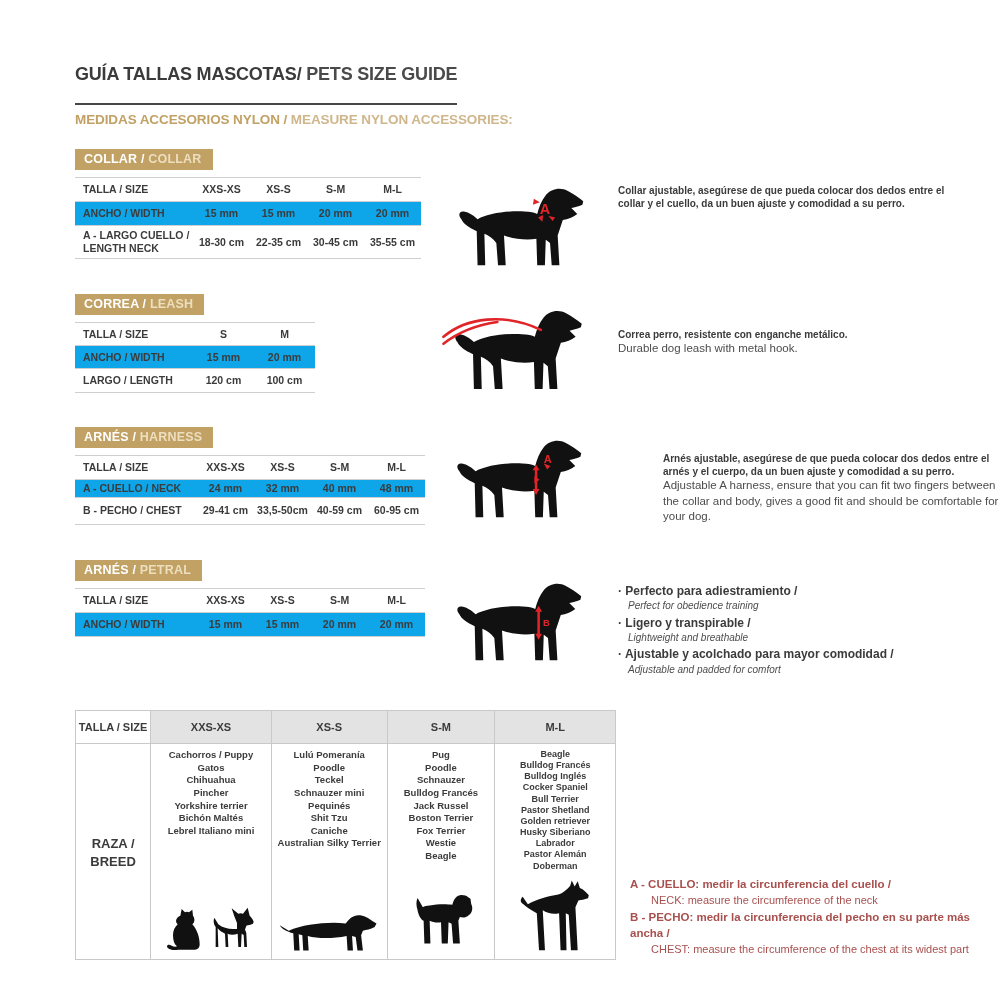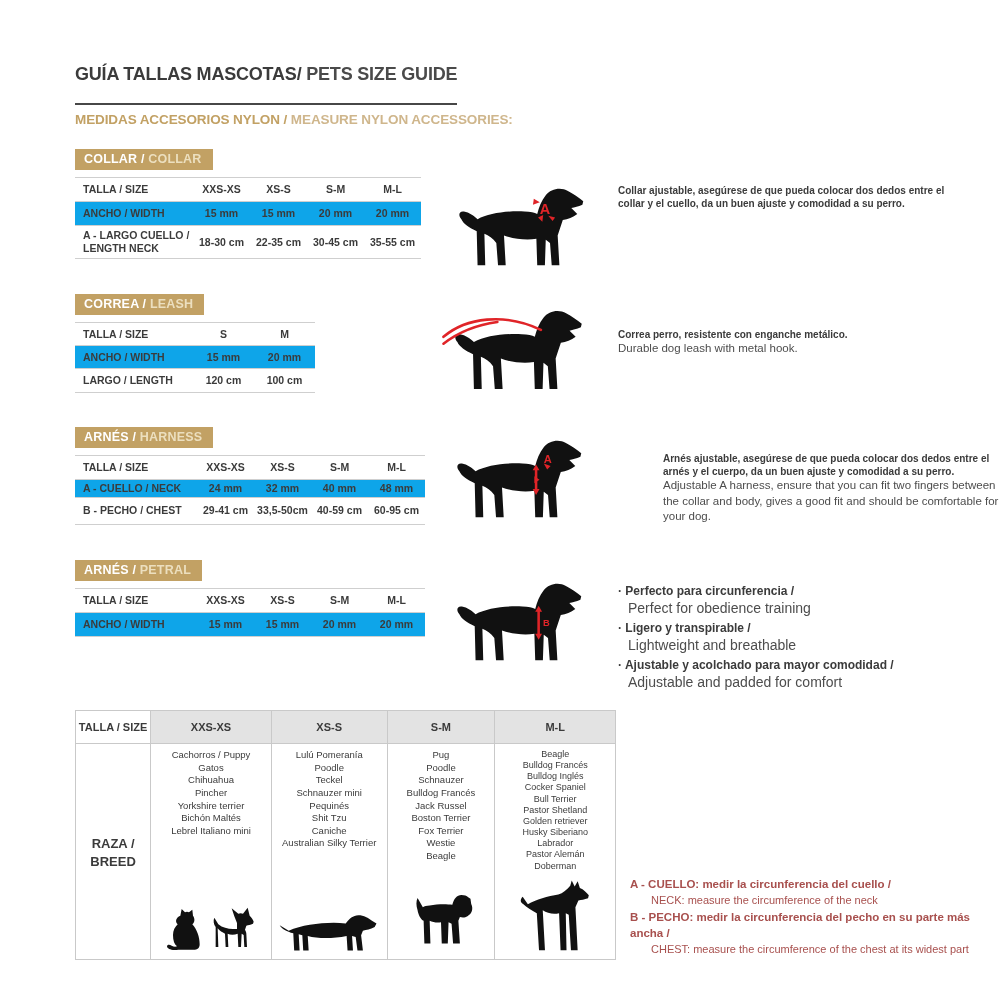--- a/index.html
+++ b/index.html
@@ -26,32 +26,32 @@
   table.sizetable tr:last-child td{border-bottom:1px solid #cfcfcf;}
   table.sizetable td.lbl{text-align:left;padding-left:8px;}
   table.sizetable tr.gray td{background:#0ea5e9;}
 
   
   .desc{width:336px;line-height:1.32;}
   .desc .es{font-size:10px;font-weight:bold;color:#3b3b3b;}
   .desc .en{font-size:11.5px;font-weight:normal;color:#4d4d4d;}
   .bullets{width:340px;}
   .bullets .es{font-size:12px;font-weight:bold;color:#3b3b3b;line-height:1.35;}
-  .bullets .en{font-size:14px;font-weight:normal;color:#4d4d4d;padding-left:10px;line-height:1.35;margin-bottom:2px;}
+  .bullets .en{font-size:10px;font-weight:normal;color:#4d4d4d;padding-left:10px;line-height:1.35;margin-bottom:2px;font-style:italic;}
 
   
   .breedtable{display:flex;width:541px;height:250px;}
   .bcol{display:flex;flex-direction:column;border-right:1px solid #c9c9c9;}
   .bcol:first-child{border-left:1px solid #c9c9c9;}
   .bhead{height:32px;display:flex;align-items:center;justify-content:center;
          font-size:11px;font-weight:bold;border-top:1px solid #c9c9c9;border-bottom:1px solid #c9c9c9;}
   .bhead.gray{background:#e3e3e3;border-left:1px solid #c9c9c9;margin-left:-1px;}
   .bbody{flex:1;display:flex;flex-direction:column;align-items:center;
          justify-content:space-between;border-bottom:1px solid #c9c9c9;padding:5px 2px 2px 2px;}
-  .breeds{font-size:9.5px;font-weight:normal;text-align:center;line-height:1.33;white-space:pre-line;}
+  .breeds{font-size:9.5px;font-weight:bold;text-align:center;line-height:1.33;white-space:pre-line;}
   .breeds.tight{font-size:9px;line-height:1.24;}
   .rowlabel{font-size:13px;font-weight:bold;text-align:center;white-space:pre-line;line-height:1.4;
             flex:1;display:flex;align-items:center;justify-content:center;}
   .sil{display:flex;align-items:flex-end;justify-content:center;gap:4px;}
 
   
   .notes{width:356px;}
   .note-bold{color:#a8504e;font-weight:bold;font-size:11.5px;line-height:1.45;}
   .note-reg{color:#a8504e;font-weight:normal;font-size:11px;padding-left:21px;line-height:1.45;}
 
@@ -255,21 +255,21 @@
     <path fill="#111" d="M8,46 C4,42 5,36 11,37 C17,38 23,42 27,46 C40,39 62,36 82,37 C89,37 94,38 97,40 C99,32 102,24 107,18 C113,10 125,8 133,13 C139,16 146,21 151,25 L150,29 C145,31 141,32 137,33 L144,40 C139,44 133,46 127,47 C125,53 123,59 121,65 L123,100 L114,100 L112,74 L107,70 L106,100 L97,100 L96,69 C84,71 68,69 58,65 L60,100 L51,100 L49,74 C45,68 40,65 35,63 L36,100 L27,100 L26,60 C17,56 10,51 8,46 Z"></path>
     <g fill="#e02428">
       <path d="M101,36 l4,7 -8,0 Z"></path>
       <path d="M101,76 l4,-7 -8,0 Z"></path>
       <rect x="99.5" y="42" width="3" height="28"></rect>
       <text x="106" y="60" font-size="11" font-weight="bold" font-family="Liberation Sans, sans-serif">B</text>
     </g>
   </svg>
 
   <div class="abs bullets" style="left:618px;top:583px;">
-    <div class="es">· Perfecto para circunferencia /</div>
+    <div class="es">· Perfecto para adiestramiento /</div>
     <div class="en">Perfect for obedience training</div>
     <div class="es">· Ligero y transpirable /</div>
     <div class="en">Lightweight and breathable</div>
     <div class="es">· Ajustable y acolchado para mayor comodidad /</div>
     <div class="en">Adjustable and padded for comfort</div>
   </div>
 
   <div class="abs breedtable" style="left:75px;top:710px;">
 
     <div class="bcol" style="width:75px;">

